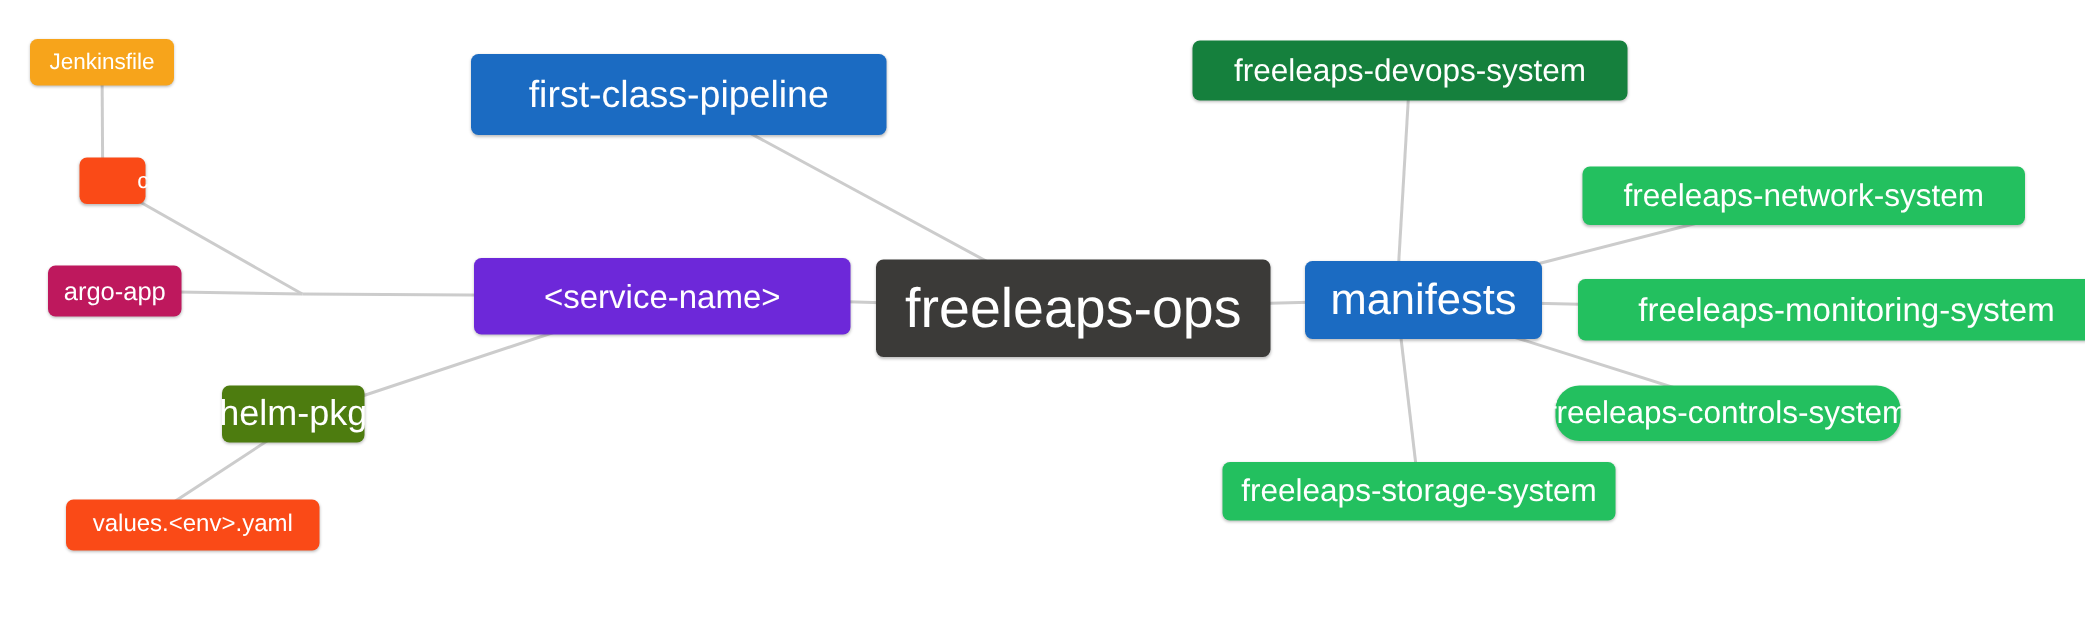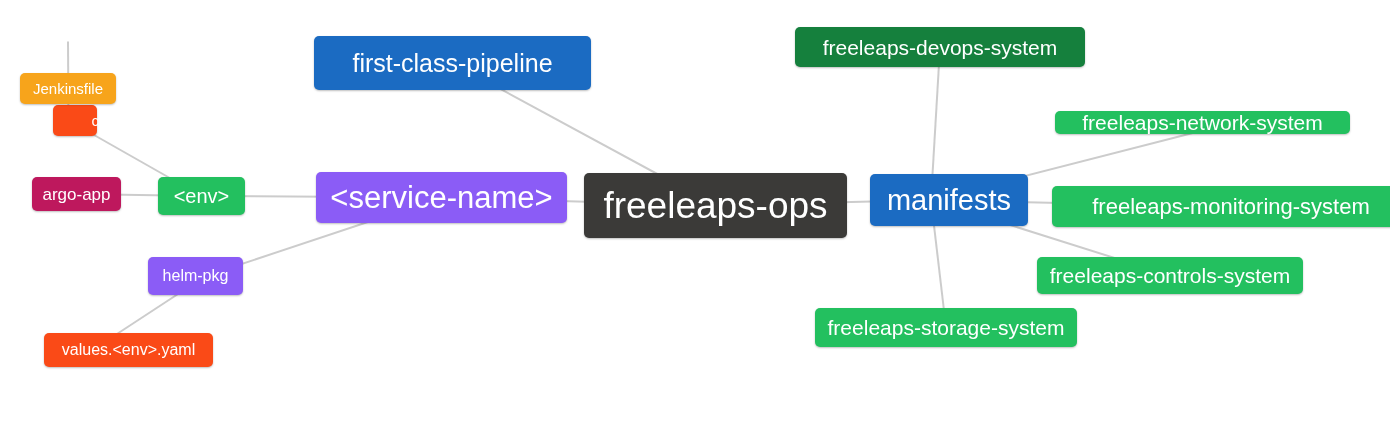--- a/index.html
+++ b/index.html
@@ -60,52 +60,49 @@
       <line x1="931" y1="200" x2="1170" y2="275.5" stroke="#cccccc" stroke-width="2"></line>
       <line x1="931" y1="200" x2="946" y2="327.5" stroke="#cccccc" stroke-width="2"></line>
     </svg>
 
 <div class="mm-node" style="left: 584px; top: 173px; width: 263px; height: 65px; font-size: 37px; background: rgb(59, 58, 56); color: rgb(255, 255, 255);">
       <span>freeleaps-ops</span>
     </div>
     <div class="mm-node" style="left: 314px; top: 36px; width: 277px; height: 54px; font-size: 25px; background: rgb(27, 107, 194); color: rgb(255, 255, 255);">
       <span>first-class-pipeline</span>
     </div>
-    <div class="mm-node" style="left: 316px; top: 172px; width: 251px; height: 51px; font-size: 31px; background: #8b5cf6; color: rgb(255, 255, 255);">
+    <div class="mm-node" style="left: 316px; top: 172px; width: 251px; height: 51px; font-size: 22px; background: #6d28d9; color: rgb(255, 255, 255);">
       <span>&lt;service-name&gt;</span>
     </div>
     <div class="mm-node" style="left: 852px; top: 174px; width: 158px; height: 52px; font-size: 29px; background: rgb(27, 107, 194); color: rgb(255, 255, 255); margin-left: 18px;">
       <span>manifests</span>
     </div>
-    <div class="mm-node" style="left: 158px; top: 177px; width: 87px; height: 38px; font-size: 20px; background: rgb(35, 192, 95); color: rgb(255, 255, 255);">
-      <span>&lt;env&gt;</span>
-    </div>
-    <div class="mm-node" style="left: 148px; top: 257px; width: 95px; height: 38px; font-size: 16px; background: #8b5cf6; color: rgb(255, 255, 255);">
+    <div class="mm-node" style="left: 148px; top: 257px; width: 95px; height: 38px; font-size: 24px; background: #4d7c0f; color: rgb(255, 255, 255);">
       <span>helm-pkg</span>
     </div>
     <div class="mm-node" style="left: 53px; top: 105px; width: 31px; height: 31px; font-size: 15px; background: rgb(250, 74, 23); color: rgb(255, 255, 255); padding-left: 44px;">
       <span>ci</span>
     </div>
     <div class="mm-node" style="left: 32px; top: 177px; width: 89px; height: 34px; font-size: 17px; background: #be185d; color: rgb(255, 255, 255);">
       <span>argo-app</span>
     </div>
-    <div class="mm-node" style="left: 20px; top: 26px; width: 96px; height: 31px; font-size: 15px; background: rgb(247, 164, 27); color: rgb(255, 255, 255); margin-top: 47px;">
+    <div class="mm-node" style="left: 20px; top: 26px; width: 96px; height: 31px; font-size: 15px; background: rgb(247, 164, 27); color: rgb(255, 255, 255);">
       <span>Jenkinsfile</span>
     </div>
     <div class="mm-node" style="left: 8px; top: 333px; width: 169px; height: 34px; font-size: 16px; background: rgb(250, 74, 23); color: rgb(255, 255, 255); margin-left: 36px;">
       <span>values.&lt;env&gt;.yaml</span>
     </div>
     <div class="mm-node" style="left: 795px; top: 27px; width: 290px; height: 40px; font-size: 21px; background: #15803d; color: rgb(255, 255, 255);">
       <span>freeleaps-devops-system</span>
     </div>
-    <div class="mm-node" style="left: 1055px; top: 111px; width: 295px; height: 23px; font-size: 21px; background: rgb(35, 192, 95); color: rgb(255, 255, 255);">
+    <div class="mm-node" style="left: 1055px; top: 111px; width: 295px; height: 39px; font-size: 21px; background: rgb(35, 192, 95); color: rgb(255, 255, 255);">
       <span>freeleaps-network-system</span>
     </div>
     <div class="mm-node" style="left: 1052px; top: 186px; width: 358px; height: 41px; font-size: 22px; background: rgb(35, 192, 95); color: rgb(255, 255, 255);">
       <span>freeleaps-monitoring-system</span>
     </div>
-    <div class="mm-node" style="left: 1037px; top: 257px; width: 266px; height: 37px; font-size: 21px; background: rgb(35, 192, 95); color: rgb(255, 255, 255);">
+    <div class="mm-node" style="left: 1037px; top: 257px; width: 230px; height: 37px; font-size: 21px; background: rgb(35, 192, 95); color: rgb(255, 255, 255); border-radius: 16px;">
       <span>freeleaps-controls-system</span>
     </div>
     <div class="mm-node" style="left: 815px; top: 308px; width: 262px; height: 39px; font-size: 21px; background: rgb(35, 192, 95); color: rgb(255, 255, 255);">
       <span>freeleaps-storage-system</span>
     </div>
   </div>
 
 </body></html>

